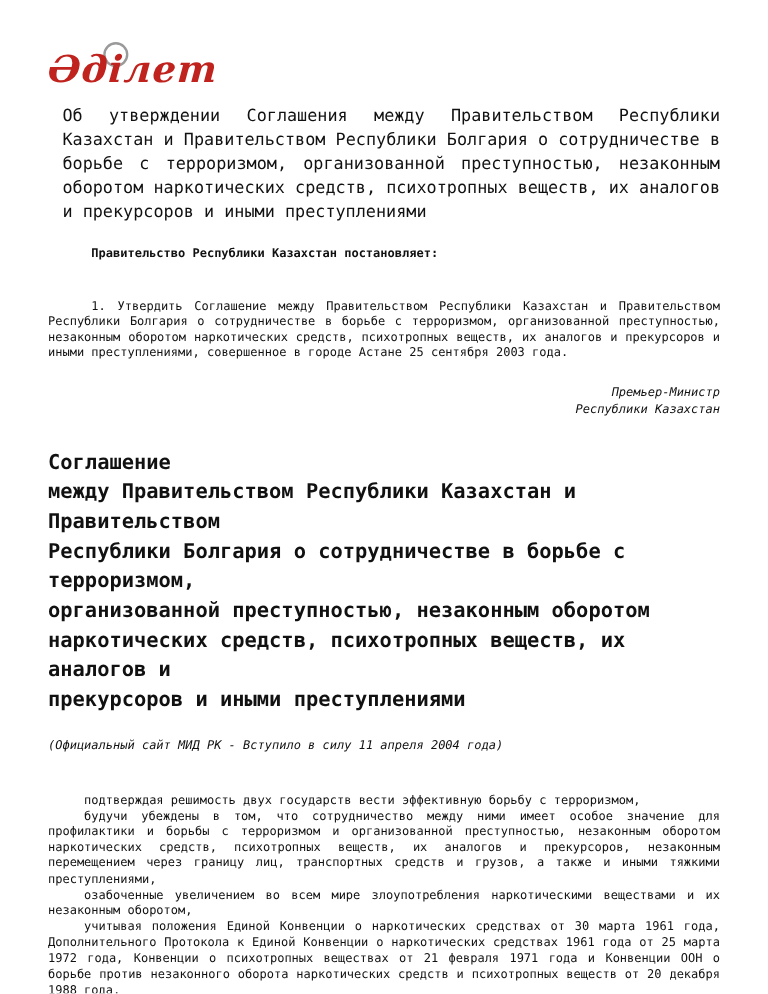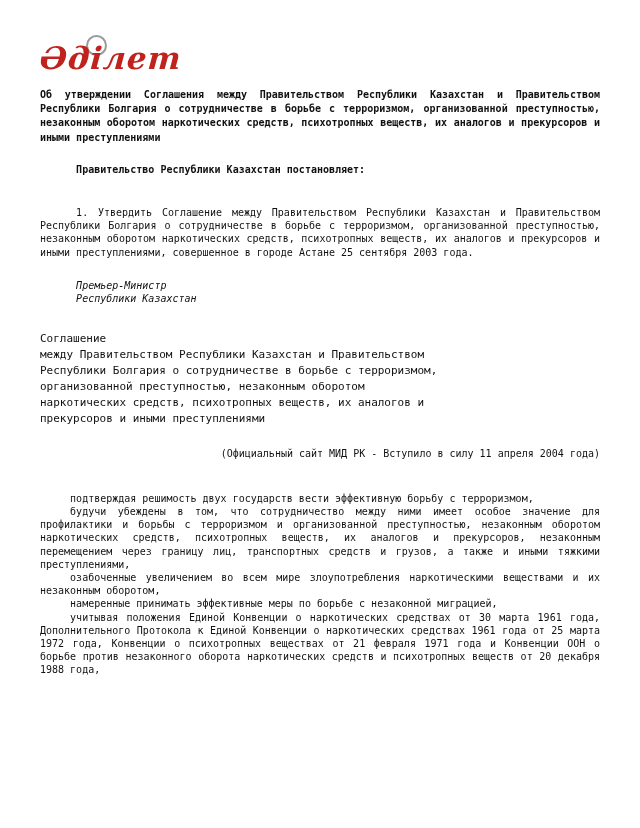--- a/index.html
+++ b/index.html
@@ -43,25 +43,25 @@
     left: 46px;
     top: -3px;
     width: 17px;
     height: 17px;
     border: 2px solid #9a9a9a;
     border-radius: 50%;
     pointer-events: none;
   }
   
   .title {
-    font-size: 10px;
-    font-weight: bold;
+    font-size: 14px;
+    font-weight: normal;
     text-align: justify;
     line-height: 1.42;
-    margin: 6px 0 18px 0;
+    margin: 6px 0 18px 12px;
   }
   .decree {
     margin: 0 0 30px 0;
   }
   .resolves {
     margin: 0 0 30px 0;
     padding-left: 6ch;
     font-weight: bold;
   }
   .item {
@@ -70,30 +70,32 @@
     text-indent: 6ch;
   }
   .item-last {
     margin-bottom: 32px;
   }
   .signature {
     margin: 0 0 26px 0;
     padding-left: 6ch;
     font-style: italic;
     white-space: pre-line;
+    text-align: right;
   }
   .agreement-title {
-    font-size: 11px;
-    font-weight: normal;
+    font-size: 17px;
+    font-weight: bold;
     line-height: 1.45;
     margin: 0 0 20px 0;
     white-space: pre-line;
   }
   .status-note {
-    text-align: right;
+    font-style: italic;
+    text-align: left;
     margin: 0 0 32px 0;
   }
   .preamble {
     margin: 0;
     text-align: justify;
     text-indent: 5ch;
   }
 </style>
 </head>
 <body>
@@ -121,16 +123,15 @@
 Республики Болгария о сотрудничестве в борьбе с терроризмом,
 организованной преступностью, незаконным оборотом
 наркотических средств, психотропных веществ, их аналогов и
 прекурсоров и иными преступлениями</div>
 
   <p class="status-note">(Официальный сайт МИД РК - Вступило в силу 11 апреля 2004 года)</p>
 
   <p class="preamble">подтверждая решимость двух государств вести эффективную борьбу с терроризмом,</p>
   <p class="preamble">будучи убеждены в том, что сотрудничество между ними имеет особое значение для профилактики и борьбы с терроризмом и организованной преступностью, незаконным оборотом наркотических средств, психотропных веществ, их аналогов и прекурсоров, незаконным перемещением через границу лиц, транспортных средств и грузов, а также и иными тяжкими преступлениями,</p>
   <p class="preamble">озабоченные увеличением во всем мире злоупотребления наркотическими веществами и их незаконным оборотом,</p>
-  <p class="preamble">намеренные принимать эффективные меры по борьбе с незаконной миграцией,</p>
   <p class="preamble">учитывая положения Единой Конвенции о наркотических средствах от 30 марта 1961 года, Дополнительного Протокола к Единой Конвенции о наркотических средствах 1961 года от 25 марта 1972 года, Конвенции о психотропных веществах от 21 февраля 1971 года и Конвенции ООН о борьбе против незаконного оборота наркотических средств и психотропных веществ от 20 декабря 1988 года,</p>
 
 </div>
 
 </body></html>

